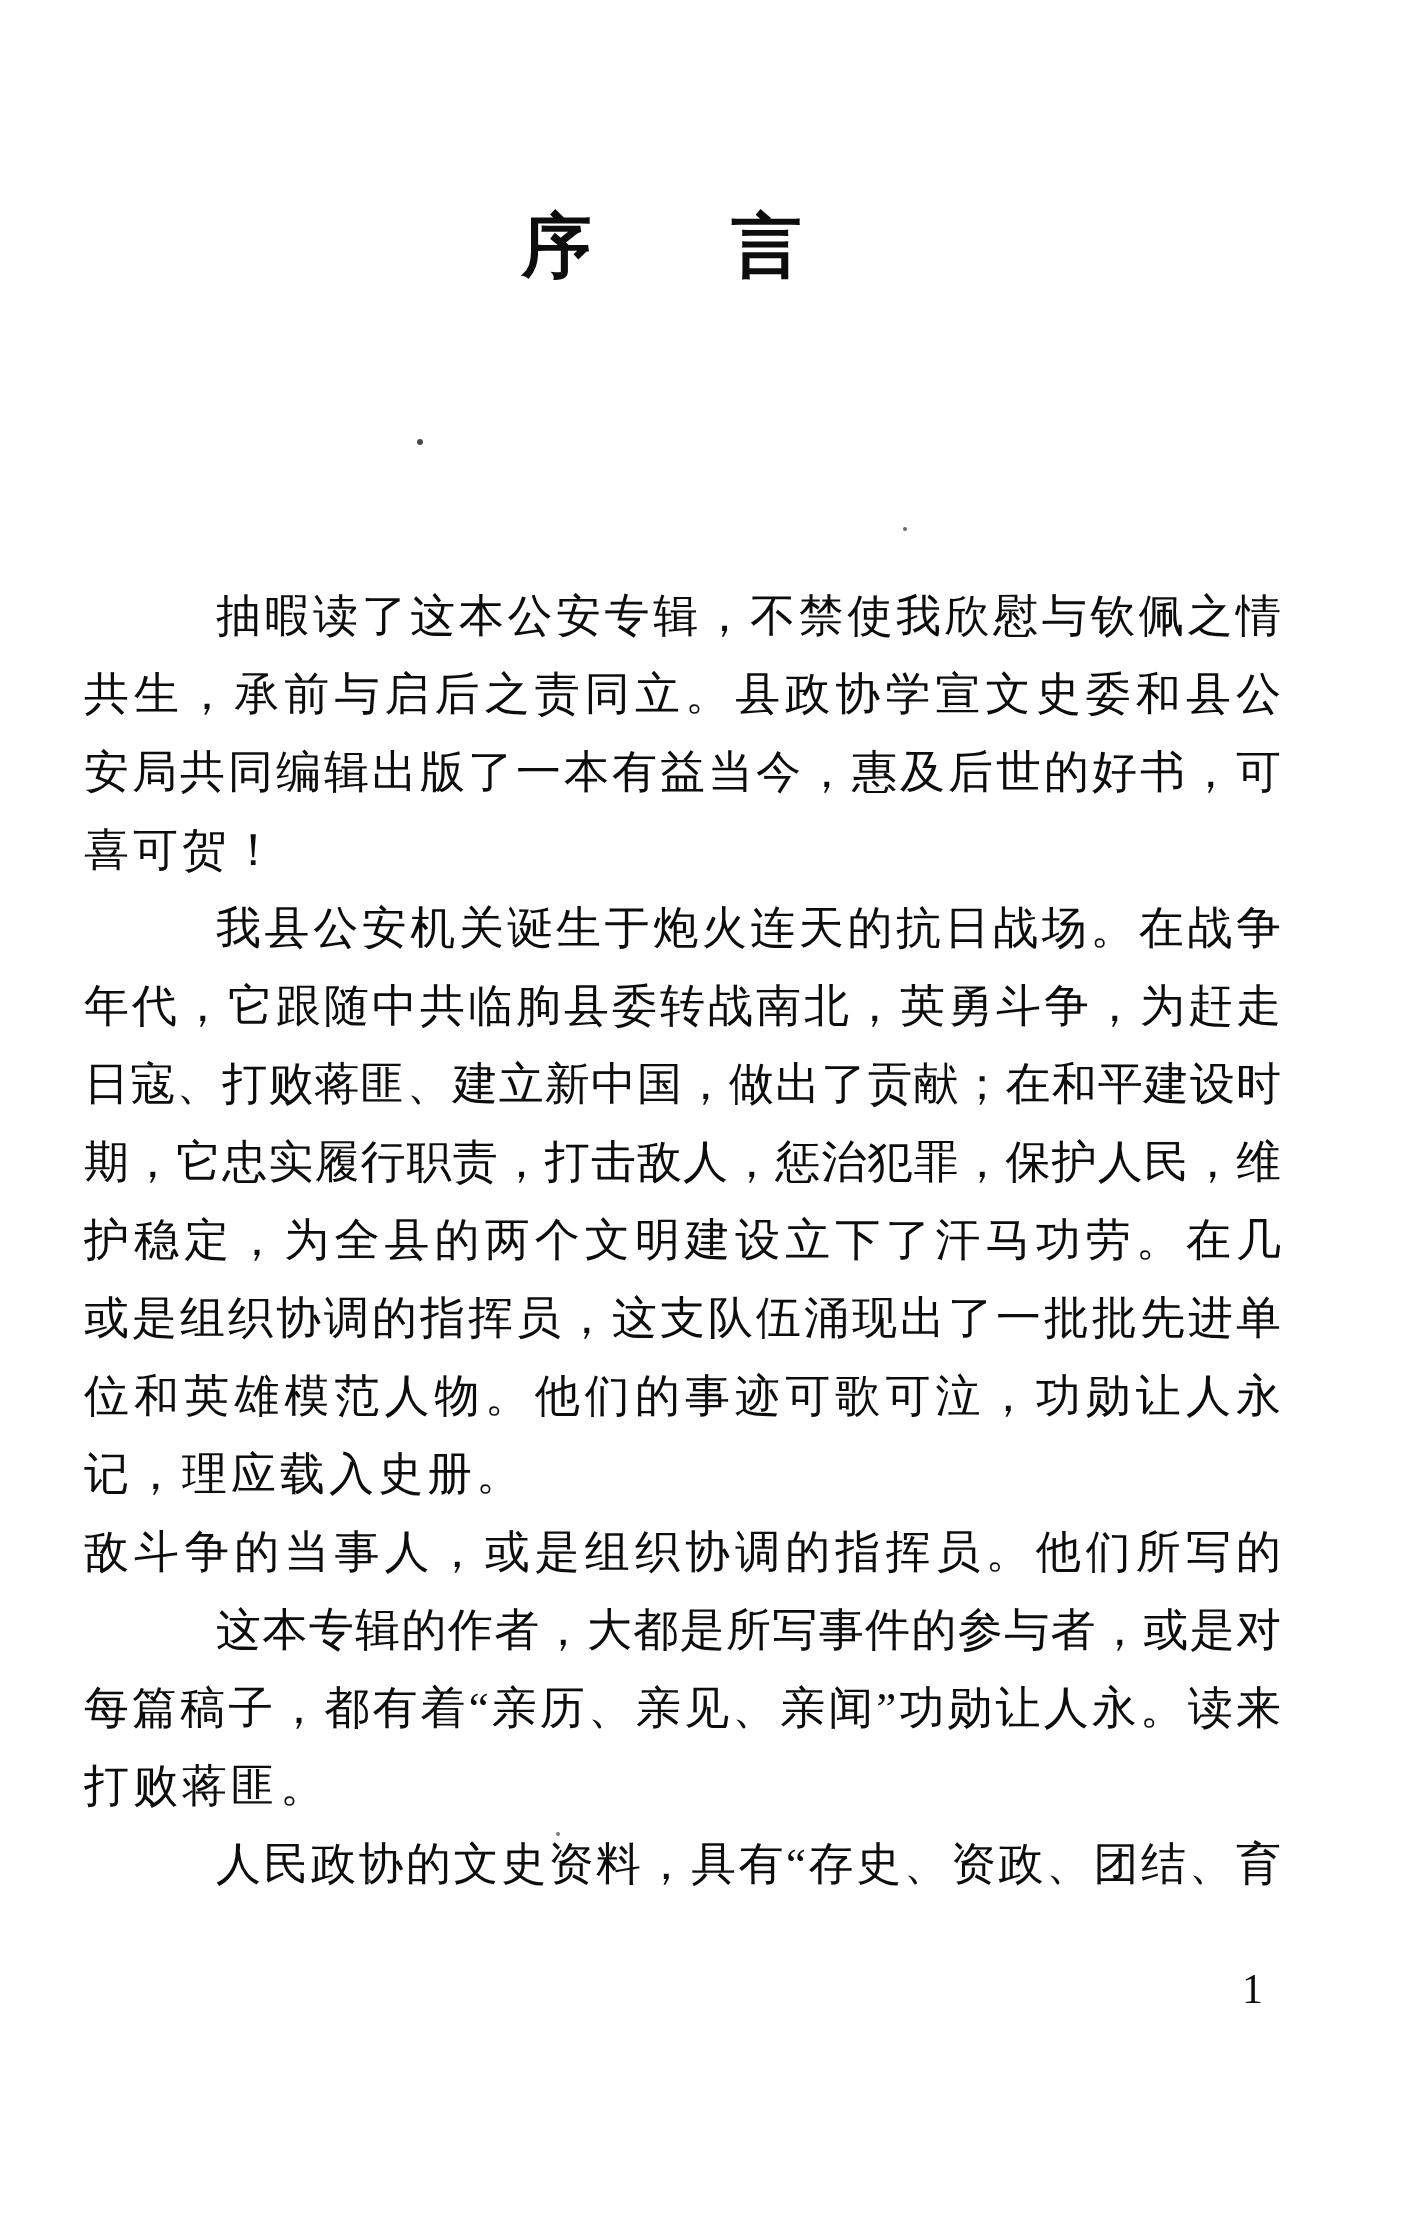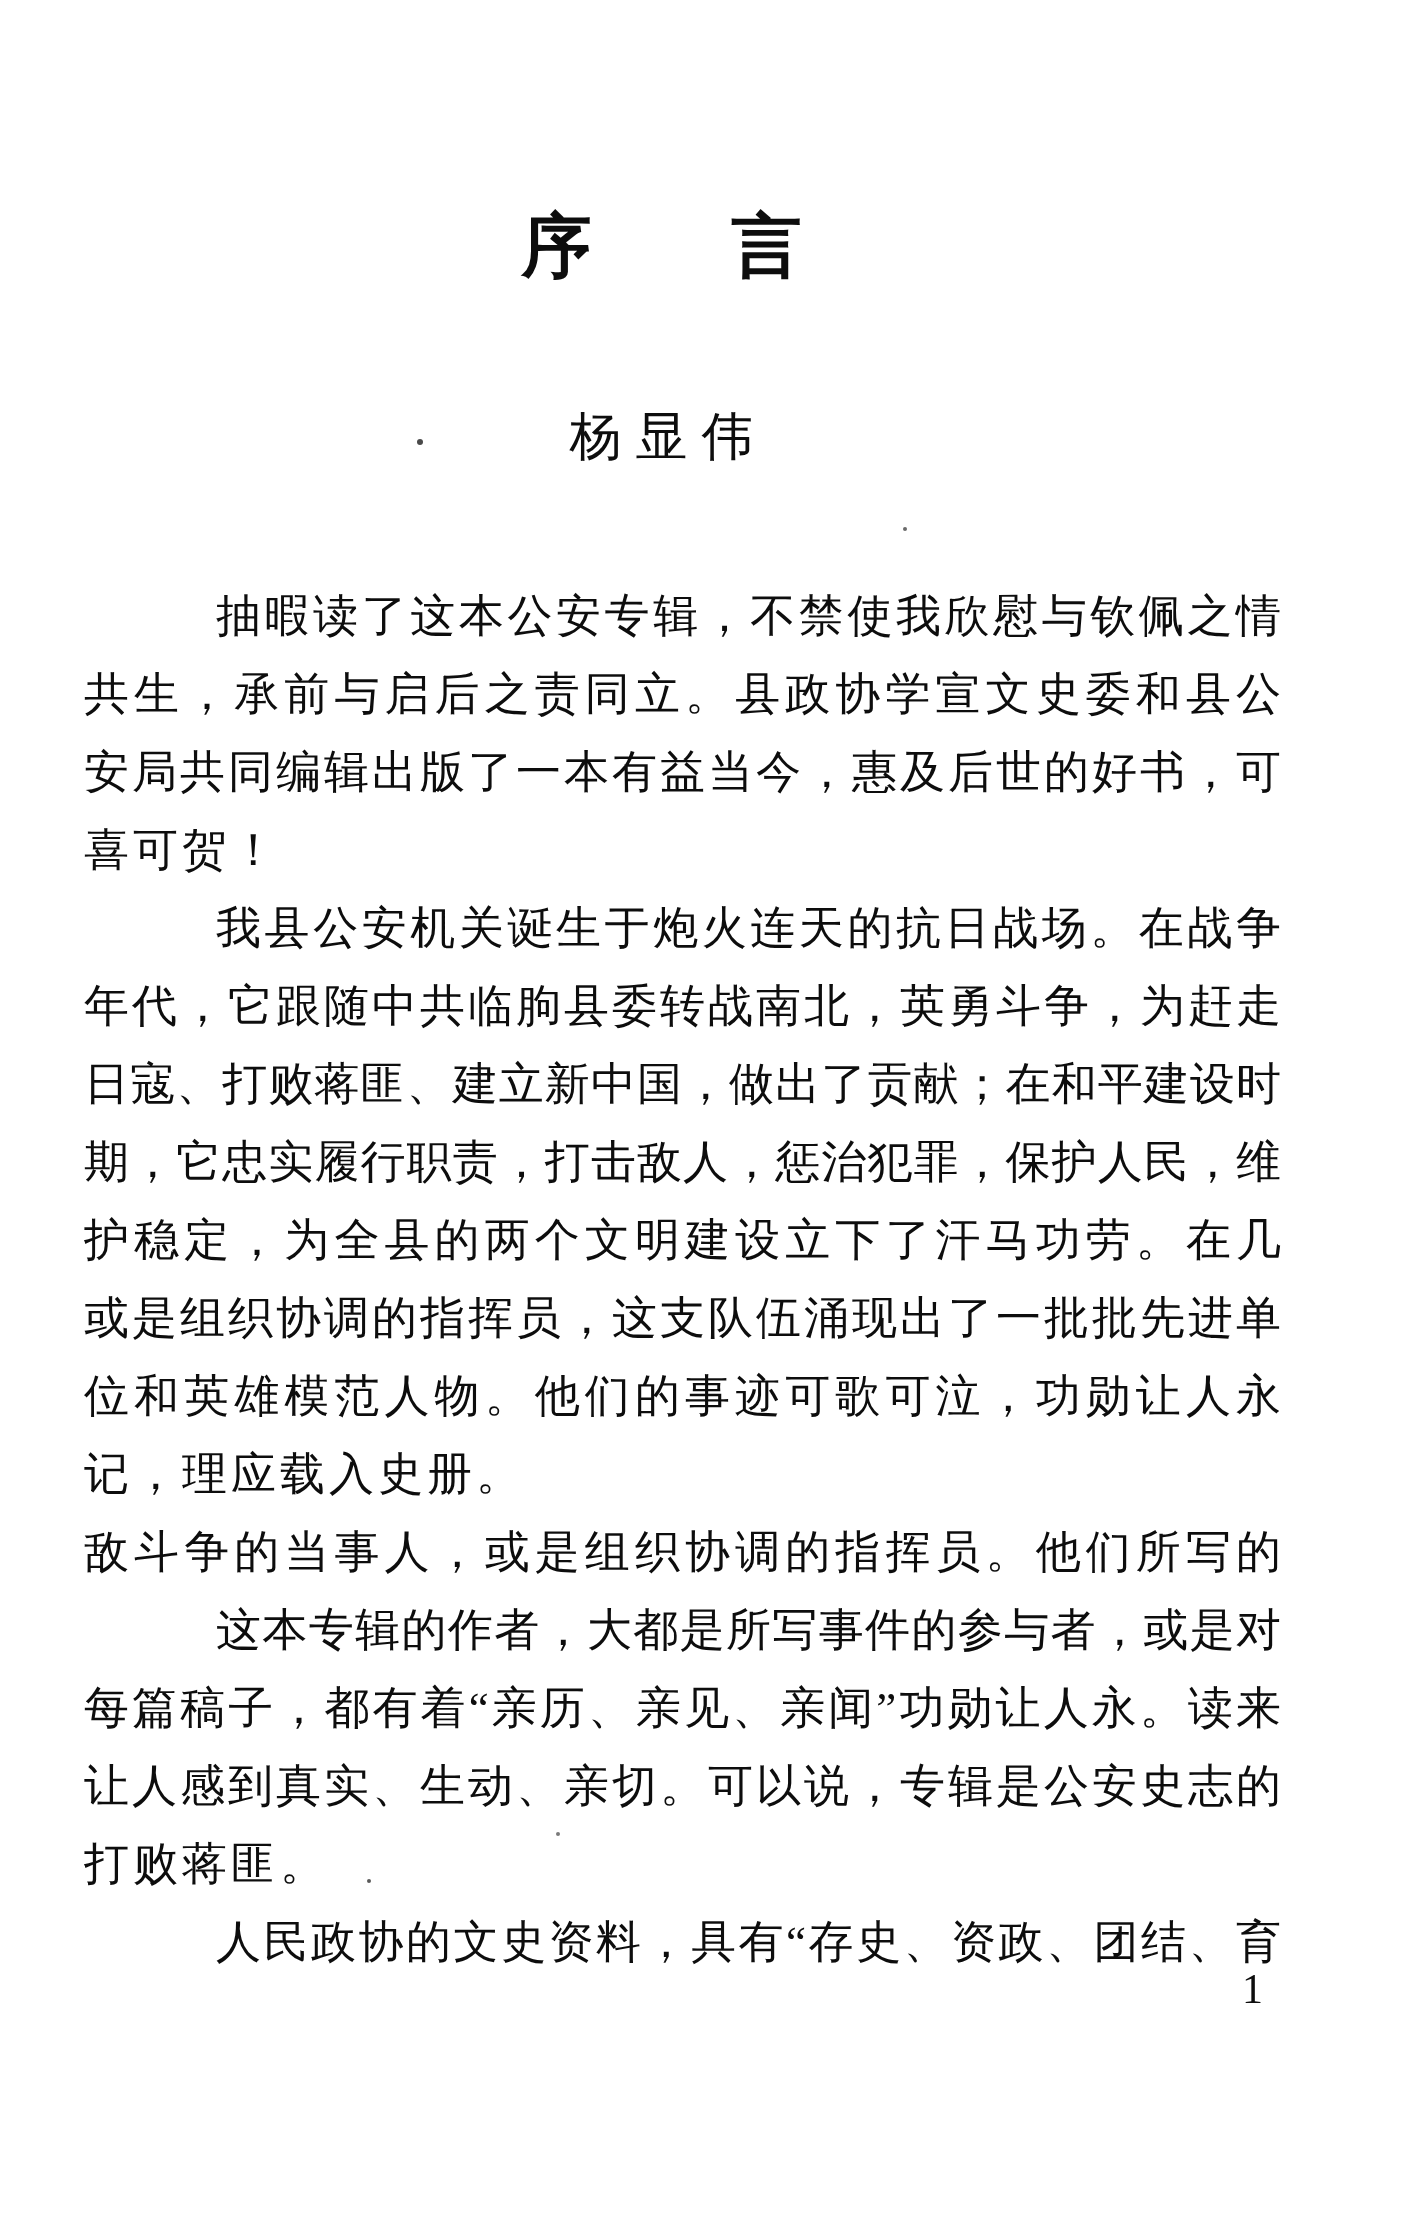--- a/index.html
+++ b/index.html
@@ -97,41 +97,39 @@
 </head>
 <body>
 
 <div class="page">
 
   <h1 class="title">
     <span>序</span>
     <span>言</span>
   </h1>
 
-  <div class="author">杨显伟</div>
 
   <div class="body-text">
     <div class="line indent">抽暇读了这本公安专辑，不禁使我欣慰与钦佩之情</div>
     <div class="line">共生，承前与启后之责同立。县政协学宣文史委和县公</div>
     <div class="line">安局共同编辑出版了一本有益当今，惠及后世的好书，可</div>
     <div class="line short">喜可贺！</div>
 
     <div class="line indent">我县公安机关诞生于炮火连天的抗日战场。在战争</div>
     <div class="line">年代，它跟随中共临朐县委转战南北，英勇斗争，为赶走</div>
     <div class="line">日寇、打败蒋匪、建立新中国，做出了贡献；在和平建设时</div>
     <div class="line">期，它忠实履行职责，打击敌人，惩治犯罪，保护人民，维</div>
     <div class="line">护稳定，为全县的两个文明建设立下了汗马功劳。在几</div>
     <div class="line">或是组织协调的指挥员，这支队伍涌现出了一批批先进单</div>
     <div class="line">位和英雄模范人物。他们的事迹可歌可泣，功勋让人永</div>
     <div class="line short">记，理应载入史册。</div>
 
     <div class="line">敌斗争的当事人，或是组织协调的指挥员。他们所写的</div>
     <div class="line indent">这本专辑的作者，大都是所写事件的参与者，或是对</div>
     <div class="line">每篇稿子，都有着“亲历、亲见、亲闻”功勋让人永。读来</div>
-    <div class="line">让人感到真实、生动、亲切。可以说，专辑是公安史志的</div>
     <div class="line short">打败蒋匪。</div>
 
     <div class="line indent">人民政协的文史资料，具有“存史、资政、团结、育人”</div>
   </div>
 
   <div class="page-num">1</div>
 
   <div class="noise"></div>
 
 </div>

